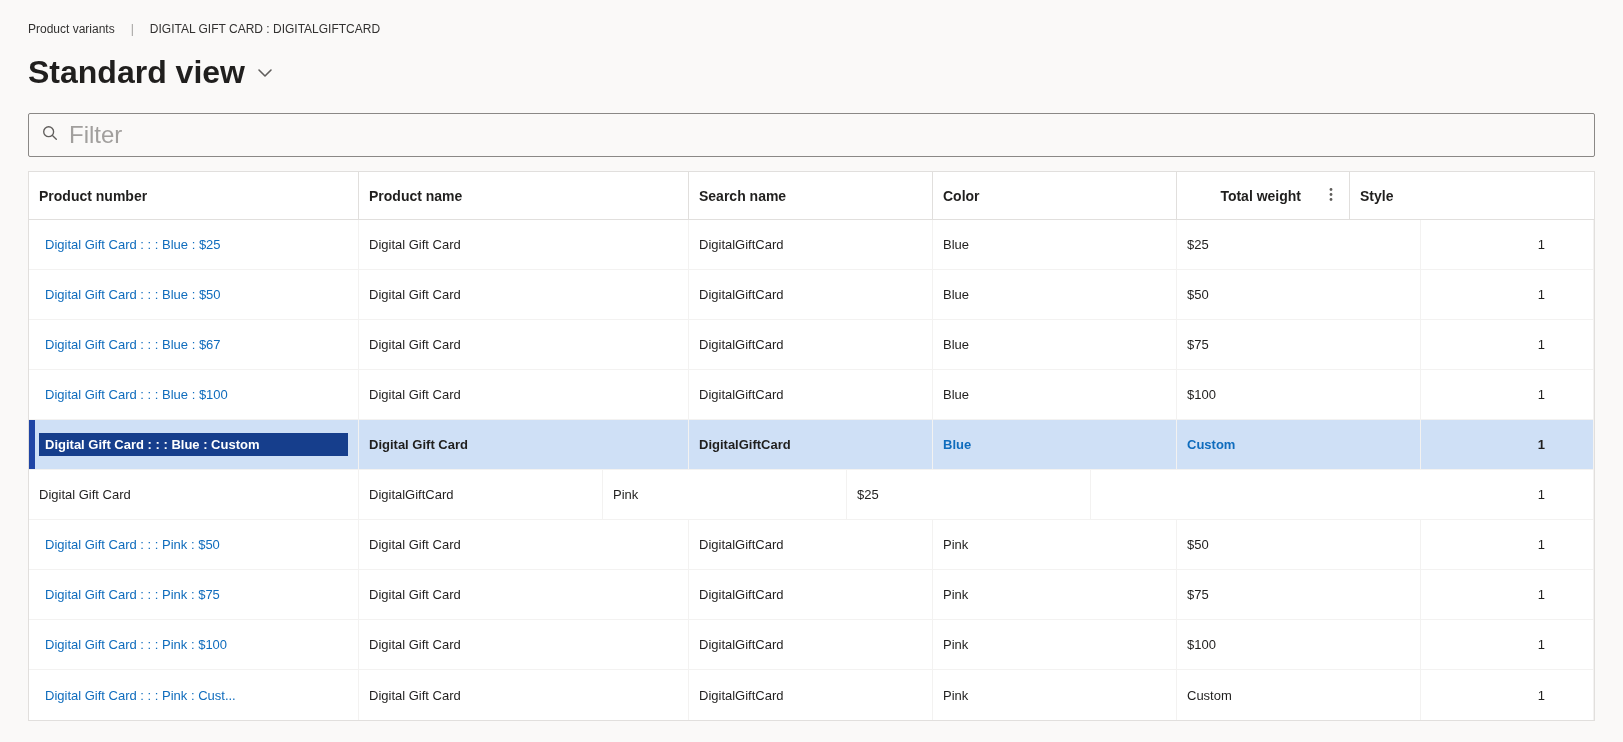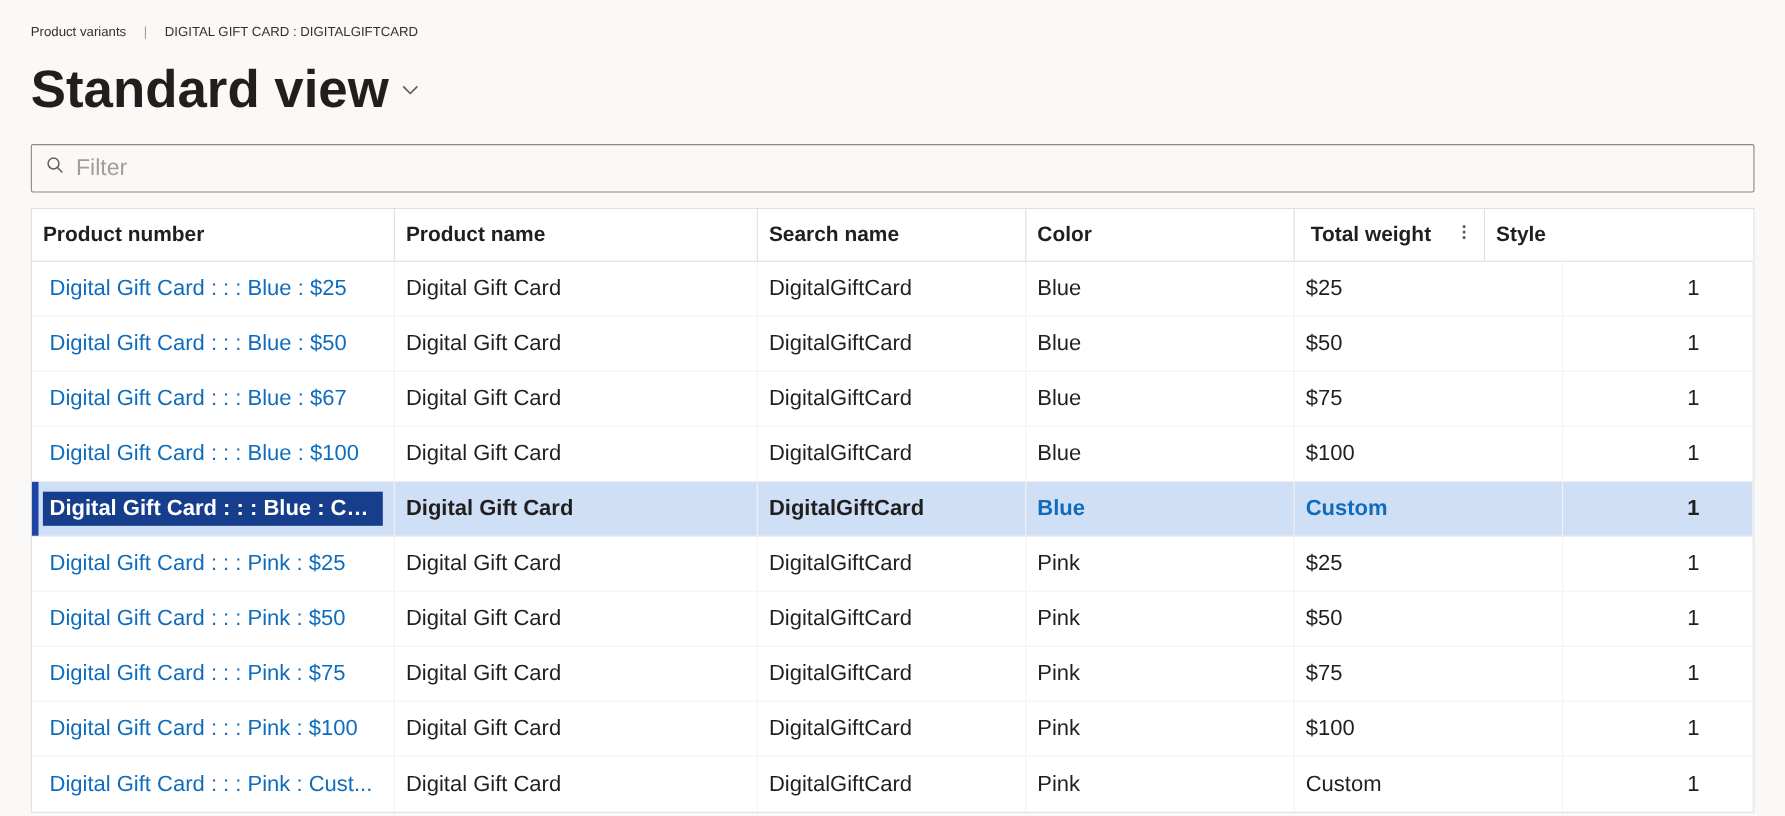--- a/index.html
+++ b/index.html
@@ -26,21 +26,21 @@
   .breadcrumb .sep {
     color: #a19f9d;
   }
   .view-title-row {
     display: flex;
     align-items: center;
     gap: 10px;
     margin-bottom: 22px;
   }
   .view-title {
-    font-size: 48px;
+    font-size: 32px;
     font-weight: 600;
     color: #201f1e;
   }
   .chev {
     margin-top: 6px;
   }
   .filter-wrap {
     border: 1px solid #8a8886;
     border-radius: 2px;
     background: #faf9f8;
@@ -48,21 +48,21 @@
     display: flex;
     align-items: center;
     padding: 0 12px;
     gap: 10px;
     margin-bottom: 14px;
   }
   .filter-input {
     border: none;
     outline: none;
     background: transparent;
-    font-size: 21px;
+    font-size: 24px;
     color: #201f1e;
     flex: 1;
   }
   .filter-input::placeholder { color: #a19f9d; }
 
   .grid {
     background: #ffffff;
     border: 1px solid #e1dfdd;
   }
   .grid-header {
@@ -83,41 +83,41 @@
     text-overflow: ellipsis;
   }
   .col:last-child { border-right: none; }
   .col-num   { width: 330px; flex: 0 0 330px; }
   .col-name  { width: 330px; flex: 0 0 330px; }
   .col-search{ width: 244px; flex: 0 0 244px; }
   .col-color { width: 244px; flex: 0 0 244px; }
   .col-style { width: 244px; flex: 0 0 244px; }
   .col-weight{ flex: 1; justify-content: flex-end; padding-right: 48px; }
 
-  .grid-header .col { font-size: 19px; }
+  .grid-header .col { font-size: 14px; }
   .grid-header .col-weight { position: relative; }
   .more-dots {
     position: absolute;
     right: 10px;
     top: 50%;
     transform: translateY(-50%);
     cursor: pointer;
   }
 
   .grid-body .row {
     display: flex;
     height: 50px;
     border-bottom: 1px solid #f3f2f1;
     align-items: stretch;
     position: relative;
   }
   .grid-body .row:last-child { border-bottom: none; }
   .grid-body .col {
     border-right: 1px solid #f3f2f1;
-    font-size: 20px;
+    font-size: 13px;
     color: #201f1e;
   }
   .grid-body .col-num { padding-left: 16px; }
   .grid-body .col-num .link {
     color: #0f6cbd;
     overflow: hidden;
     text-overflow: ellipsis;
     white-space: nowrap;
     width: 100%;
     display: block;
@@ -241,23 +241,20 @@
           <div class="col col-num">
             <span class="link">Digital Gift Card :  :  : Blue : Custom</span>
           </div>
           <div class="col col-name">Digital Gift Card</div>
           <div class="col col-search">DigitalGiftCard</div>
           <div class="col col-color">Blue</div>
           <div class="col col-style">Custom</div>
           <div class="col col-weight">1</div>
         </div>
         <div class="row">
-          <div class="col col-num">
-            <span class="link">Digital Gift Card :  :  : Pink : $25</span>
-          </div>
           <div class="col col-name">Digital Gift Card</div>
           <div class="col col-search">DigitalGiftCard</div>
           <div class="col col-color">Pink</div>
           <div class="col col-style">$25</div>
           <div class="col col-weight">1</div>
         </div>
         <div class="row">
           <div class="col col-num">
             <span class="link">Digital Gift Card :  :  : Pink : $50</span>
           </div>

